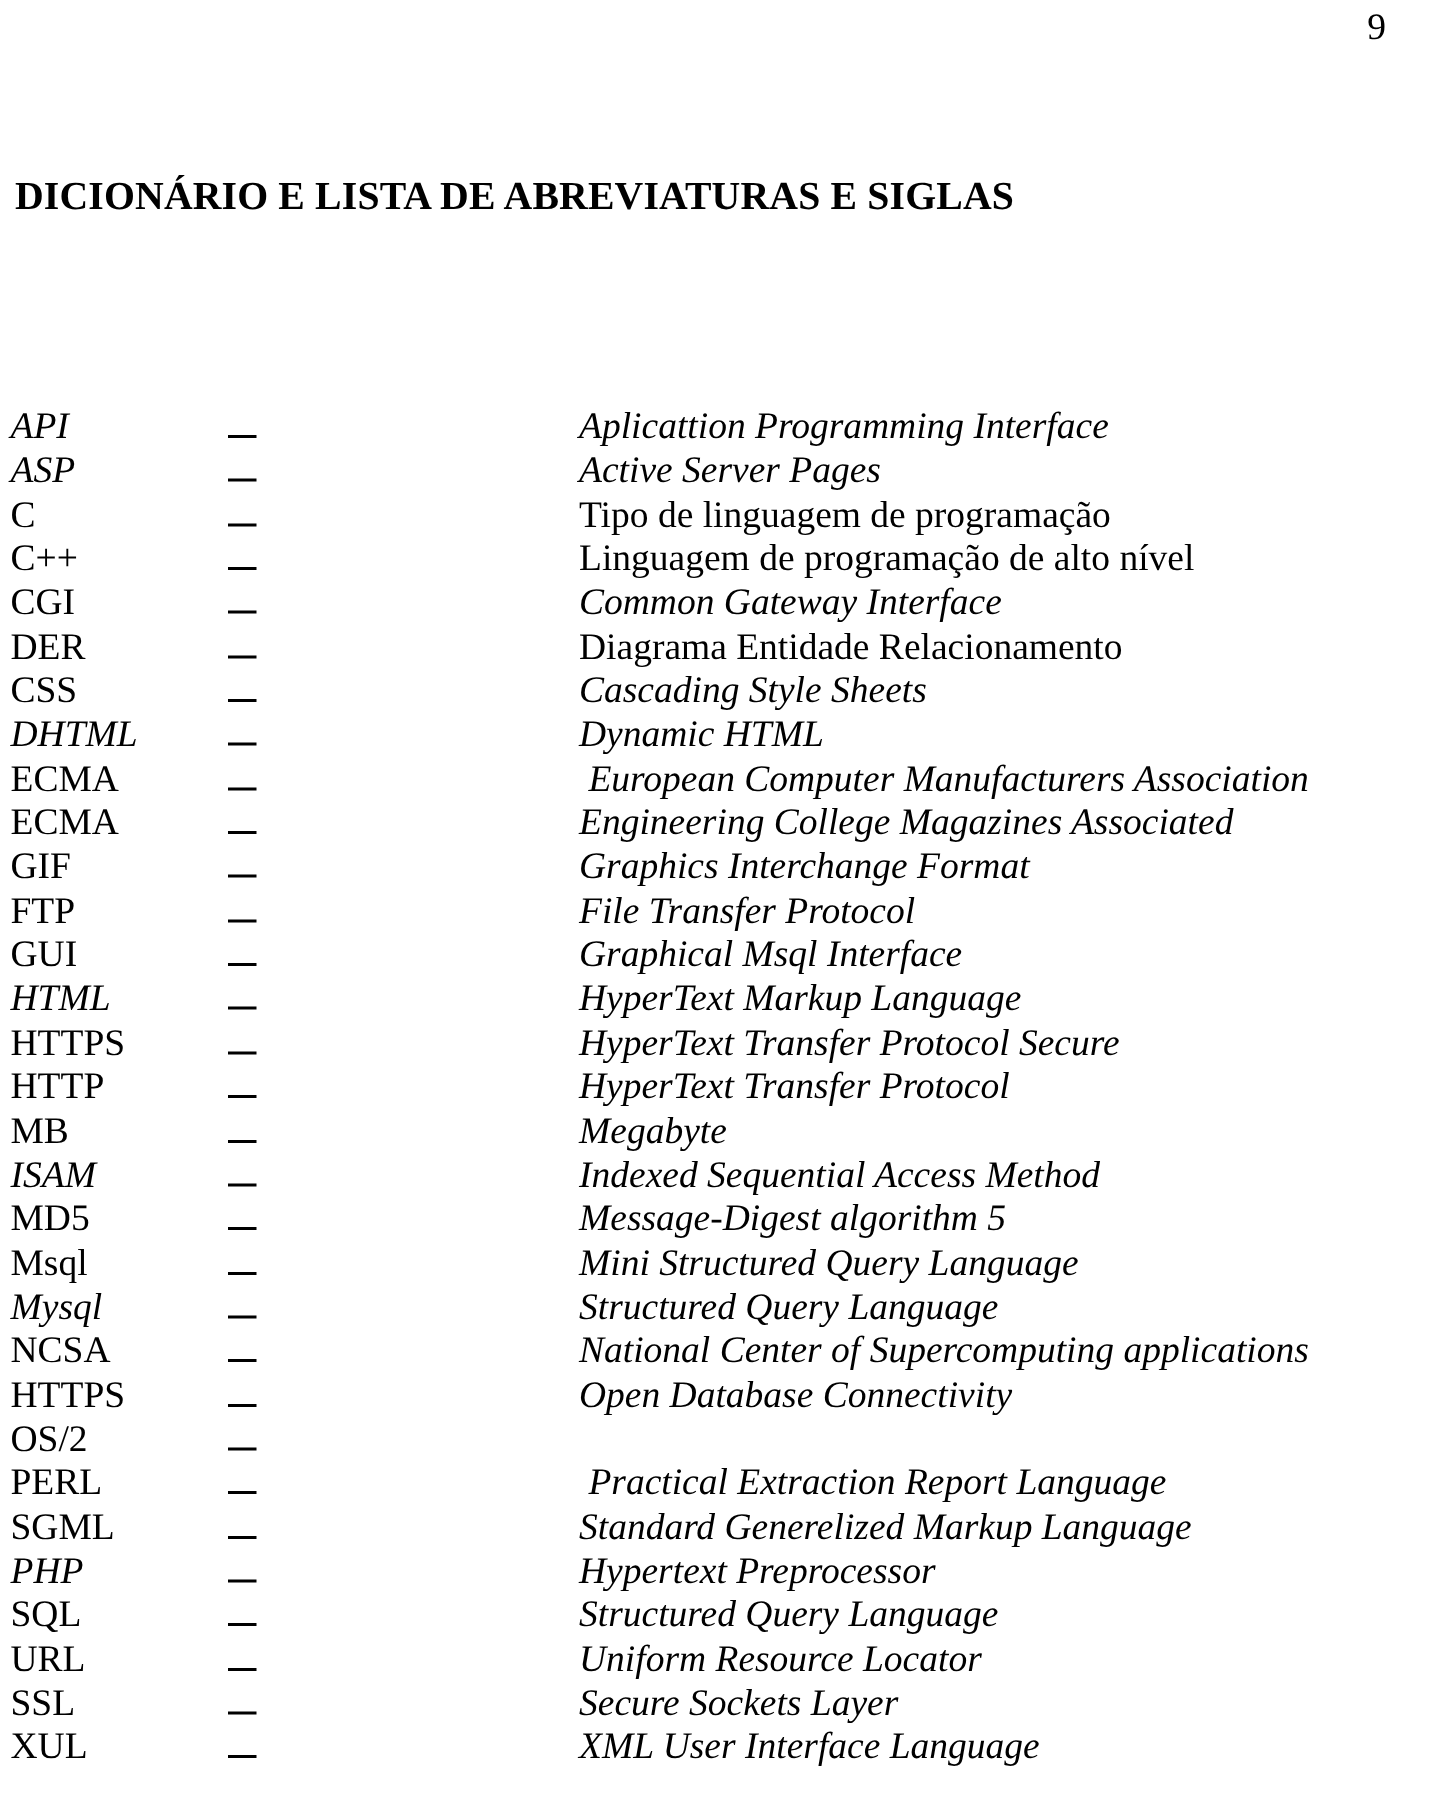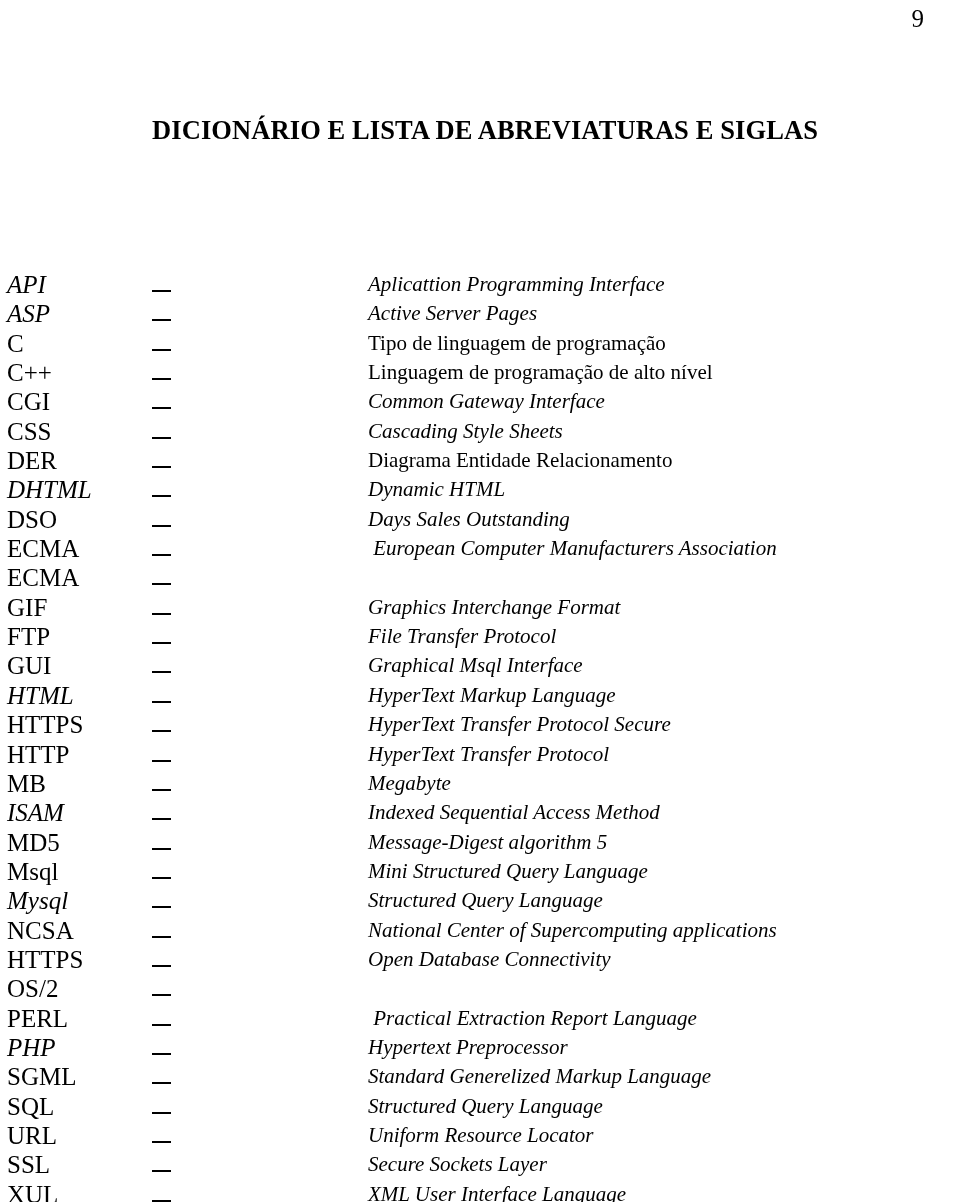--- a/index.html
+++ b/index.html
@@ -32,21 +32,20 @@
     line-height: 1;
     font-family: "Liberation Serif", "DejaVu Serif", serif;
   }
 
   
   .doc-title {
     position: absolute;
     top: 97px;
     left: 0;
     width: 960px;
-    text-align: center;
     padding-left: 10px;
     box-sizing: border-box;
     font-size: 26.5px;
     font-weight: bold;
     letter-spacing: 0.1px;
     line-height: 1.15;
     white-space: nowrap;
   }
 
   
@@ -86,23 +85,23 @@
   .sep .dash {
     display: block;
     margin-top: 20px;
     width: 19px;
     height: 2px;
     background: #000;
   }
 
   .definition {
     position: absolute;
-    left: 368px;
+    left: 386px;
     top: 0;
-    font-size: 21px;
+    font-size: 25px;
     line-height: 29.35px;
     white-space: pre;
   }
   .definition.italic { font-style: italic; }
 </style>
 </head>
 <body>
 
 <div class="page">
 
@@ -140,59 +139,53 @@
         <div class="definition">Linguagem de programação de alto nível</div>
       </div>
       <div class="glossary-row">
         <div class="abbr">CGI</div>
         <div class="sep">
           <span class="dash"></span>
         </div>
         <div class="definition italic">Common Gateway Interface</div>
       </div>
       <div class="glossary-row">
+        <div class="abbr">DER</div>
+        <div class="sep">
+          <span class="dash"></span>
+        </div>
+        <div class="definition">Diagrama Entidade Relacionamento</div>
+      </div>
+      <div class="glossary-row">
         <div class="abbr">CSS</div>
         <div class="sep">
           <span class="dash"></span>
         </div>
         <div class="definition italic">Cascading Style Sheets</div>
       </div>
       <div class="glossary-row">
-        <div class="abbr">DER</div>
-        <div class="sep">
-          <span class="dash"></span>
-        </div>
-        <div class="definition">Diagrama Entidade Relacionamento</div>
-      </div>
-      <div class="glossary-row">
         <div class="abbr italic"><span>D</span><span class="it">HTML</span></div>
         <div class="sep">
           <span class="dash"></span>
         </div>
         <div class="definition italic">Dynamic HTML</div>
       </div>
       <div class="glossary-row">
-        <div class="abbr">DSO</div>
-        <div class="sep">
-          <span class="dash"></span>
-        </div>
-        <div class="definition italic">Days Sales Outstanding</div>
-      </div>
-      <div class="glossary-row">
         <div class="abbr">ECMA</div>
         <div class="sep">
           <span class="dash"></span>
         </div>
         <div class="definition italic"> European Computer Manufacturers Association</div>
       </div>
       <div class="glossary-row">
         <div class="abbr">ECMA</div>
         <div class="sep">
           <span class="dash"></span>
         </div>
+        <div class="definition italic">Engineering College Magazines Associated</div>
       </div>
       <div class="glossary-row">
         <div class="abbr">GIF</div>
         <div class="sep">
           <span class="dash"></span>
         </div>
         <div class="definition italic">Graphics Interchange Format</div>
       </div>
       <div class="glossary-row">
         <div class="abbr">FTP</div>
@@ -285,34 +278,34 @@
         </div>
       </div>
       <div class="glossary-row">
         <div class="abbr">PERL</div>
         <div class="sep">
           <span class="dash"></span>
         </div>
         <div class="definition italic"> Practical Extraction Report Language</div>
       </div>
       <div class="glossary-row">
+        <div class="abbr">SGML</div>
+        <div class="sep">
+          <span class="dash"></span>
+        </div>
+        <div class="definition italic">Standard Generelized Markup Language</div>
+      </div>
+      <div class="glossary-row">
         <div class="abbr italic">PHP</div>
         <div class="sep">
           <span class="dash"></span>
         </div>
         <div class="definition italic">Hypertext Preprocessor</div>
       </div>
       <div class="glossary-row">
-        <div class="abbr">SGML</div>
-        <div class="sep">
-          <span class="dash"></span>
-        </div>
-        <div class="definition italic">Standard Generelized Markup Language</div>
-      </div>
-      <div class="glossary-row">
         <div class="abbr">SQL</div>
         <div class="sep">
           <span class="dash"></span>
         </div>
         <div class="definition italic">Structured Query Language</div>
       </div>
       <div class="glossary-row">
         <div class="abbr">URL</div>
         <div class="sep">
           <span class="dash"></span>

